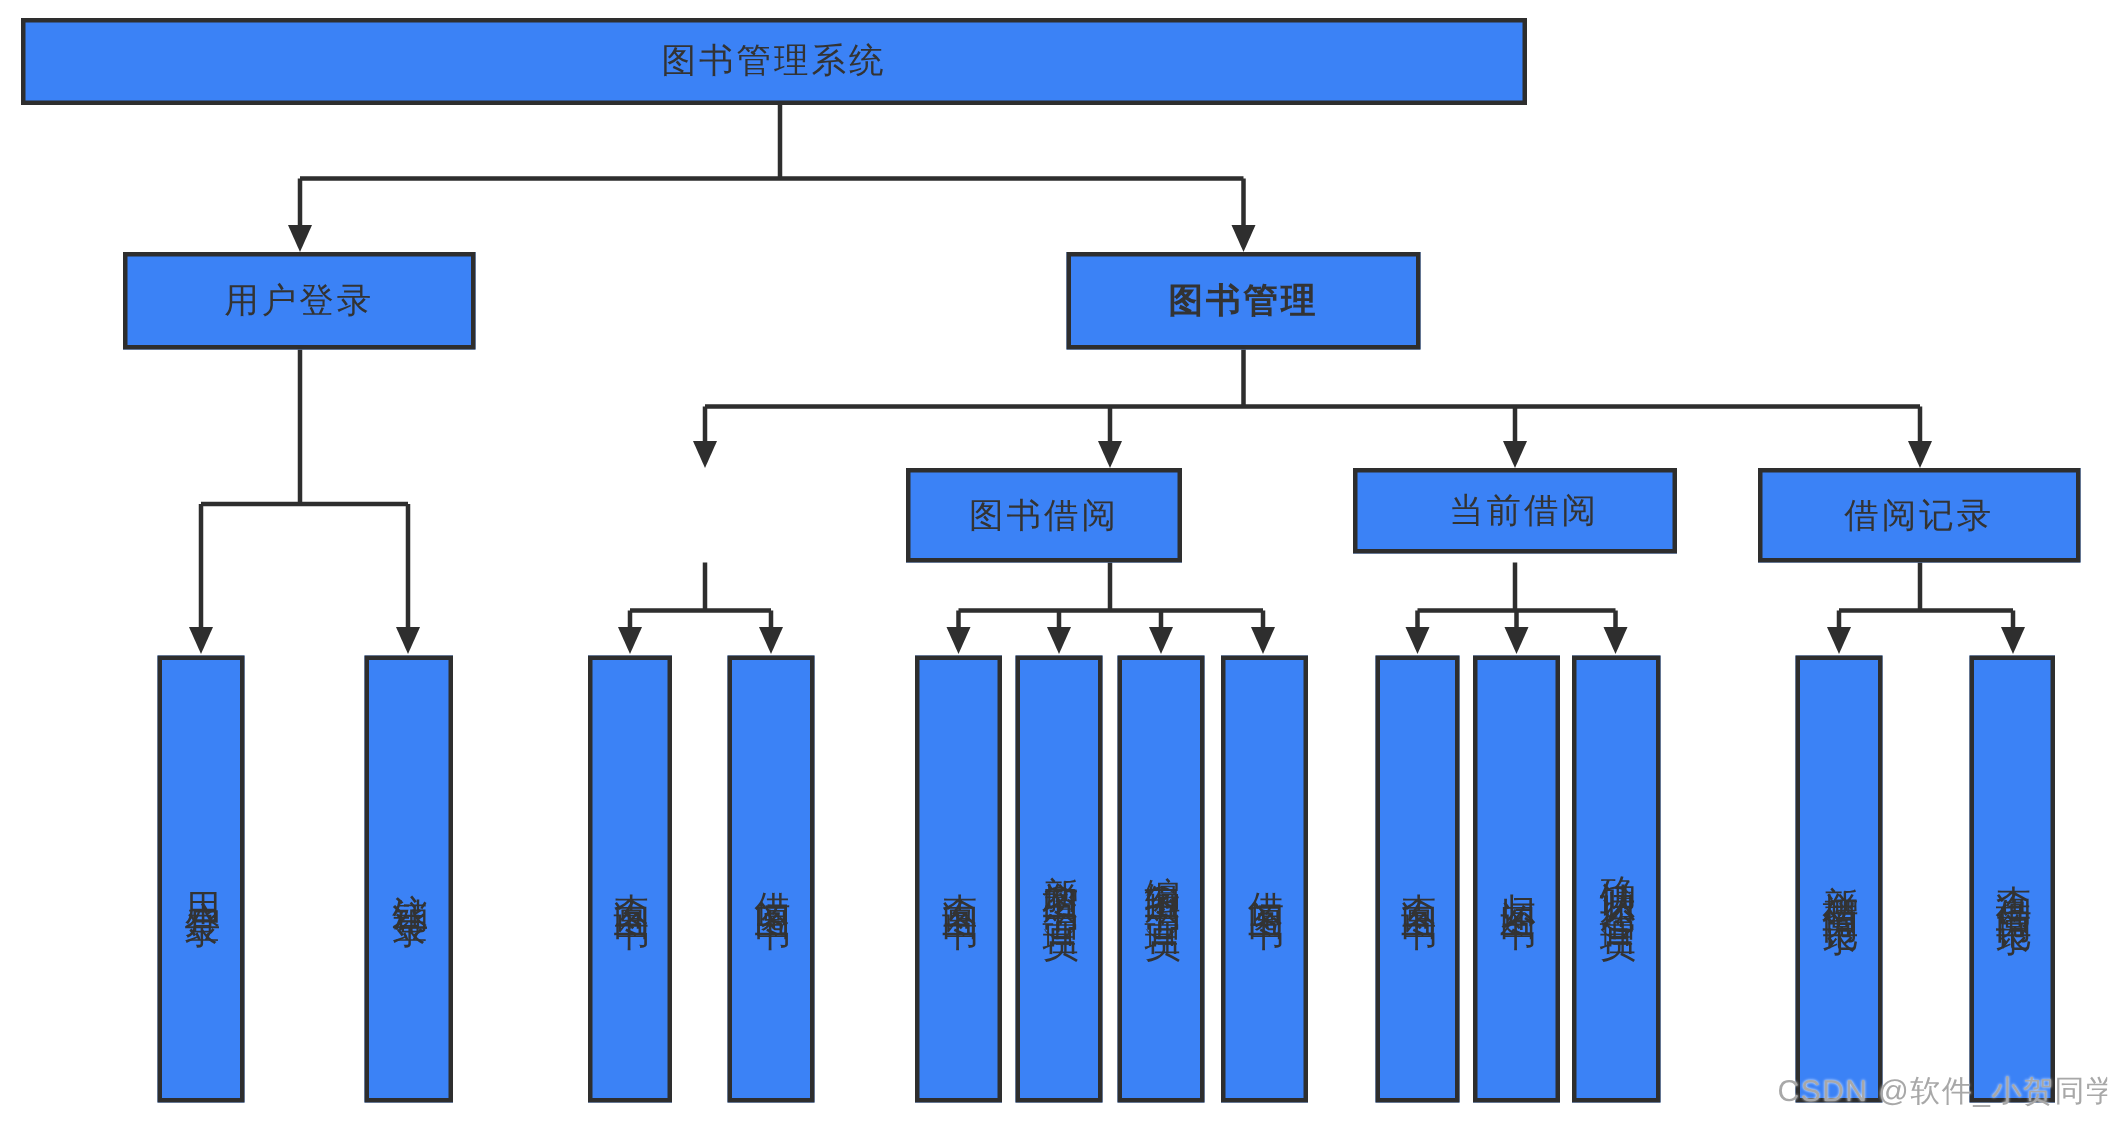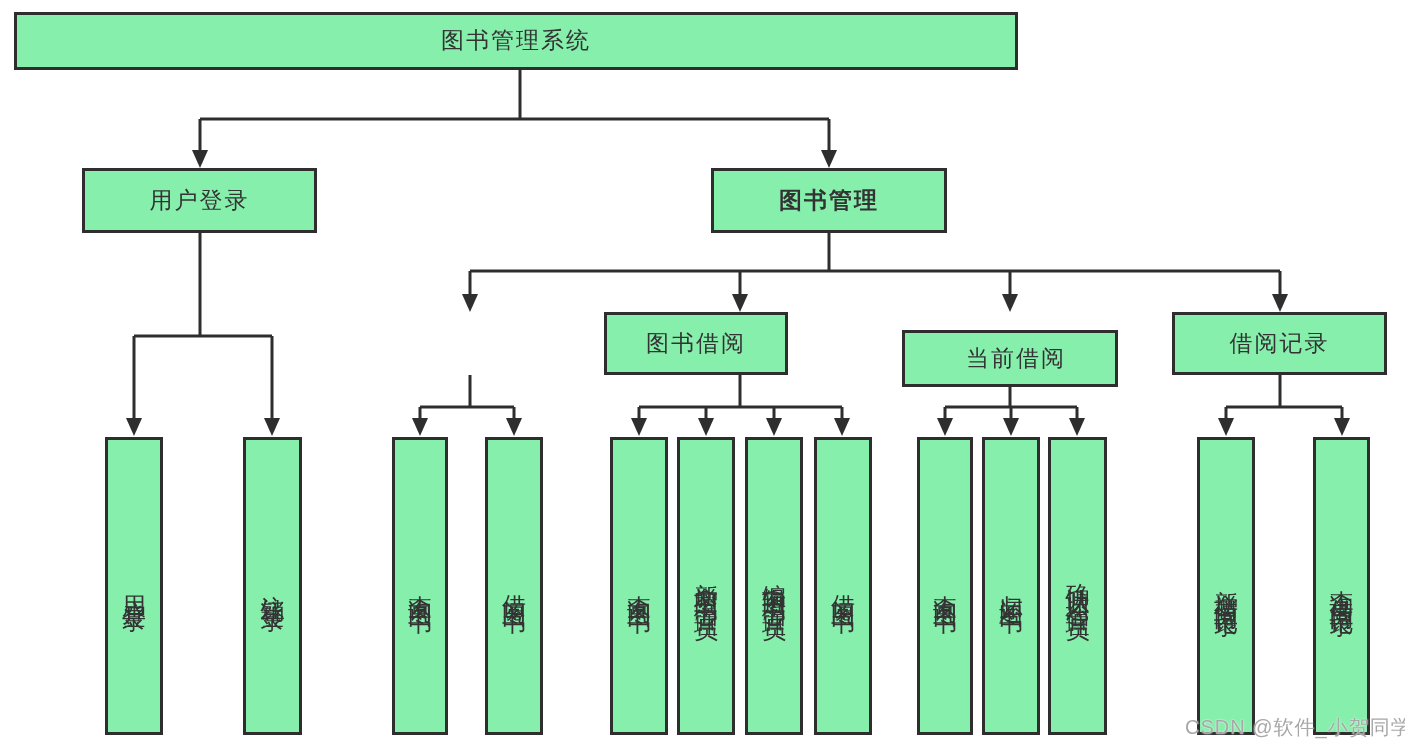--- a/index.html
+++ b/index.html
@@ -18,21 +18,21 @@
   svg.connectors {
     position: absolute;
     left: 0; top: 0;
     width: 1405px;
     height: 747px;
     pointer-events: none;
   }
   .node {
     position: absolute;
     box-sizing: border-box;
-    background: #86efac;
+    background: #3b82f6;
     border: 3px solid #2e2e2e;
     color: #333333;
     display: flex;
     align-items: center;
     justify-content: center;
     text-align: center;
     font-size: 23px;
     letter-spacing: 2px;
     line-height: 1.2;
     white-space: nowrap;
@@ -105,21 +105,21 @@
       <polygon points="1334,418 1350,418 1342,436"></polygon>
     </g>
   </svg>
 
   <div class="node" style="left:14px; top:12px; width:1004px; height:58px;">图书管理系统</div>
 
   <div class="node" style="left:82px; top:168px; width:235px; height:65px;">用户登录</div>
   <div class="node" style="left:711px; top:168px; width:236px; height:65px;font-weight:bold;">图书管理</div>
 
   <div class="node" style="left:604px; top:312px; width:184px; height:63px;">图书借阅</div>
-  <div class="node" style="left:902px; top:330px; width:216px; height:57px;padding-left:12px;">当前借阅</div>
+  <div class="node" style="left:902px; top:312px; width:216px; height:57px;padding-left:12px;">当前借阅</div>
   <div class="node" style="left:1172px; top:312px; width:215px; height:63px;font-family:Liberation Serif, serif;">借阅记录</div>
 
   <div class="node vertical" style="left:105px; top:437px; width:58px; height:298px;">用户登录</div>
   <div class="node vertical" style="left:243px; top:437px; width:59px; height:298px;">注销登录</div>
 
   <div class="node vertical" style="left:392px; top:437px; width:56px; height:298px;">查询图书</div>
   <div class="node vertical" style="left:485px; top:437px; width:58px; height:298px;">借阅图书</div>
 
   <div class="node vertical" style="left:610px; top:437px; width:58px; height:298px;">查询图书</div>
   <div class="node vertical" style="left:677px; top:437px; width:58px; height:298px;">新增图书（管理员）</div>

